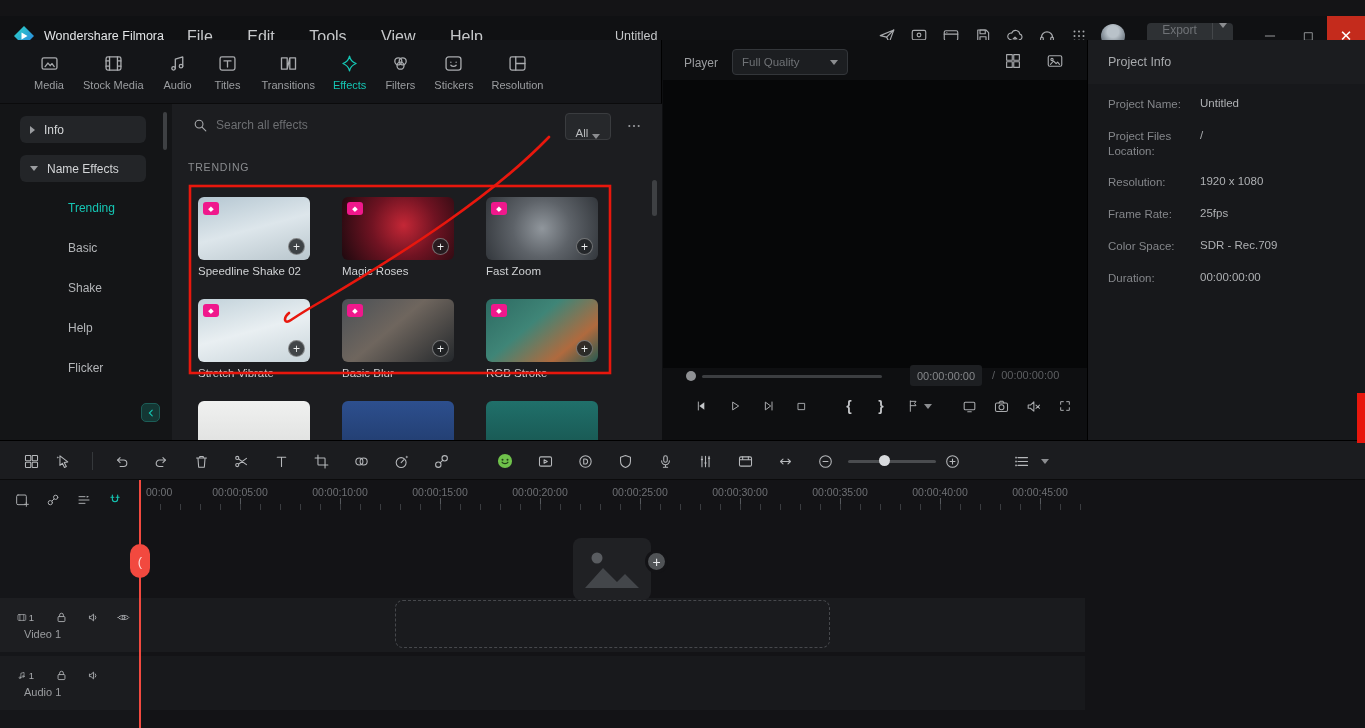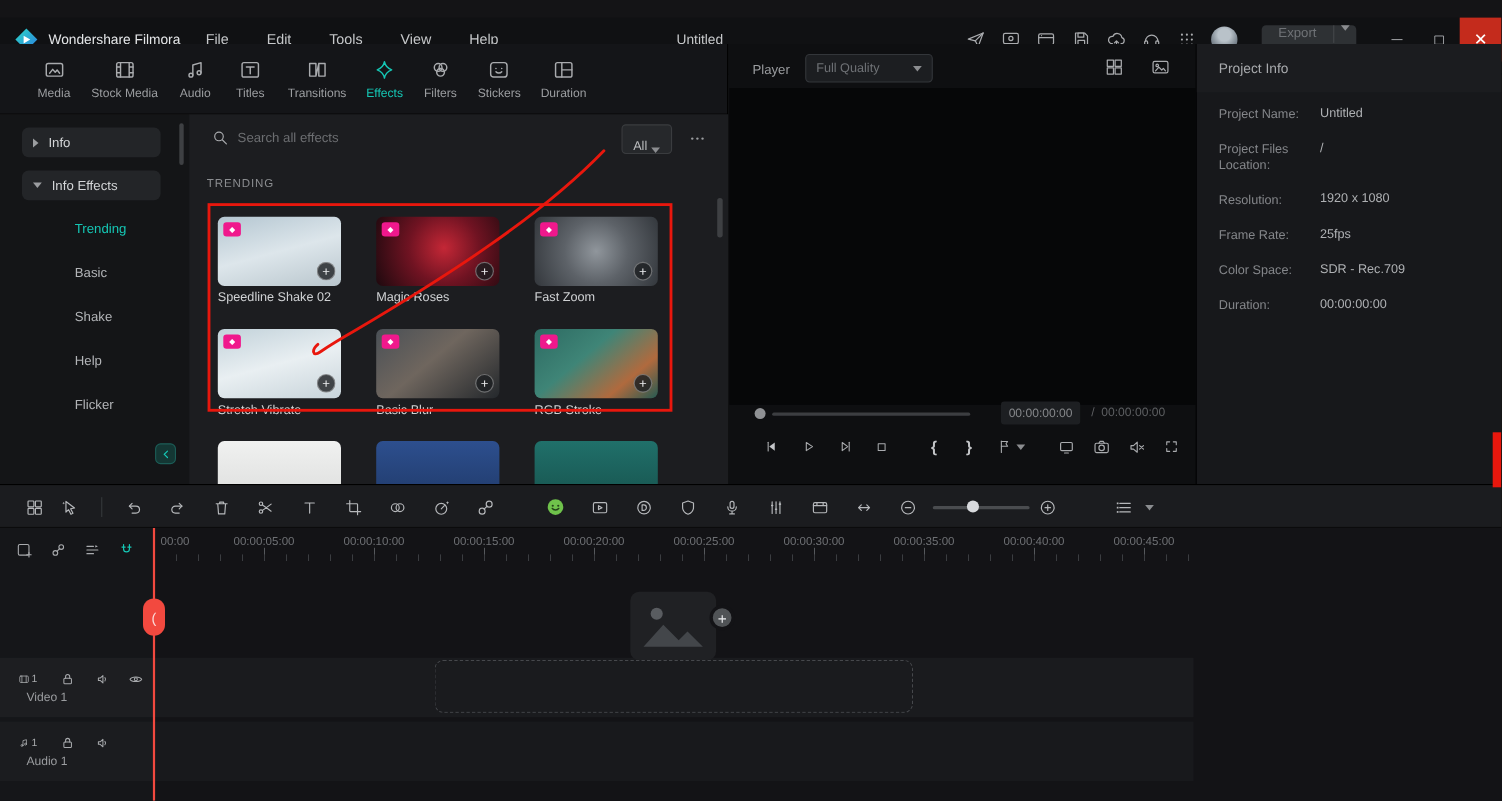--- a/index.html
+++ b/index.html
@@ -3,21 +3,21 @@
 <meta charset="utf-8">
 <style>
 *{margin:0;padding:0;box-sizing:border-box}
 html,body{width:1365px;height:728px;background:#141416;font-family:"Liberation Sans",sans-serif;overflow:hidden}
 #root{position:relative;width:1365px;height:728px;background:#141416;color:#c8cacc}
 .a{position:absolute}
 svg{display:block}
 .ic{stroke:#a9abae;fill:none;stroke-width:1.5;stroke-linecap:round;stroke-linejoin:round}
 
 .titlebar{position:absolute;left:0;top:16px;width:1365px;height:52px;background:#101113;border-bottom:1px solid #000}
-.menu-item{display:inline-block;font-size:13px;color:#c6c8ca;padding:12px 15px;cursor:default}
+.menu-item{display:inline-block;font-size:16px;color:#c6c8ca;padding:12px 15px;cursor:default}
 .tb-ic{width:18px;height:18px}
 .winbtn{width:38px;height:40px;display:flex;align-items:center;justify-content:center}
 .winbtn.close{background:#c42b1c;color:#fff;font-size:15px}
 .export-btn{position:absolute;left:1147px;top:7px;width:86px;height:26px;background:#2e3134;border-radius:4px;display:flex;align-items:flex-start}
 .export-btn .lbl{flex:1;text-align:center;font-size:12px;color:#6f7276}
 .export-btn .sep{width:1px;height:16px;background:#44474a}
 .caret{width:0;height:0;border-left:4px solid transparent;border-right:4px solid transparent;border-top:5px solid #8b8d90}
 
 .tabbar{position:absolute;left:0;top:40px;width:662px;height:64px;background:#141518;border-right:1px solid #000;border-bottom:1px solid #0b0b0c;display:flex;align-items:center;padding-left:24px}
 .tab{display:flex;flex-direction:column;align-items:center;gap:5px;padding:0 9px;min-width:50px;cursor:pointer}
@@ -250,32 +250,32 @@
           <circle cx="15" cy="10.5" r=".8" fill="#a9abae" stroke="none"></circle>
           <path d="M9 14 c1.5 1.8 4.5 1.8 6 0"></path>
         </svg>
       <span class="t-lbl">Stickers</span>
     </div>
     <div class="tab">
       <svg class="ic" width="21" height="21" viewBox="0 0 24 24">
           <rect x="3.5" y="4.5" width="17" height="15" rx="2"></rect>
           <path d="M10 4.5 v15 M10 12 h10.5"></path>
         </svg>
-      <span class="t-lbl">Duration</span>
+      <span class="t-lbl">Resolution</span>
     </div>
   </div>
 
   <div class="sidebar">
     <div class="side-group" style="top:12px">
       <span class="tri-r"></span>
       <span>Info</span>
     </div>
     <div class="side-group" style="top:51px">
       <span class="tri-d"></span>
-      <span>Info Effects</span>
+      <span>Name Effects</span>
     </div>
     <span class="side-child active" style="top:97px">Trending</span>
     <span class="side-child" style="top:137px">Basic</span>
     <span class="side-child" style="top:177px">Shake</span>
     <span class="side-child" style="top:217px">Help</span>
     <span class="side-child" style="top:257px">Flicker</span>
     <div class="collapse-btn">
       <svg width="10" height="10" viewBox="0 0 24 24">
           <path d="M15 5 L8 12 l7 7" fill="none" stroke="#15c6b4" stroke-width="2.6" stroke-linecap="round"></path>
         </svg>

